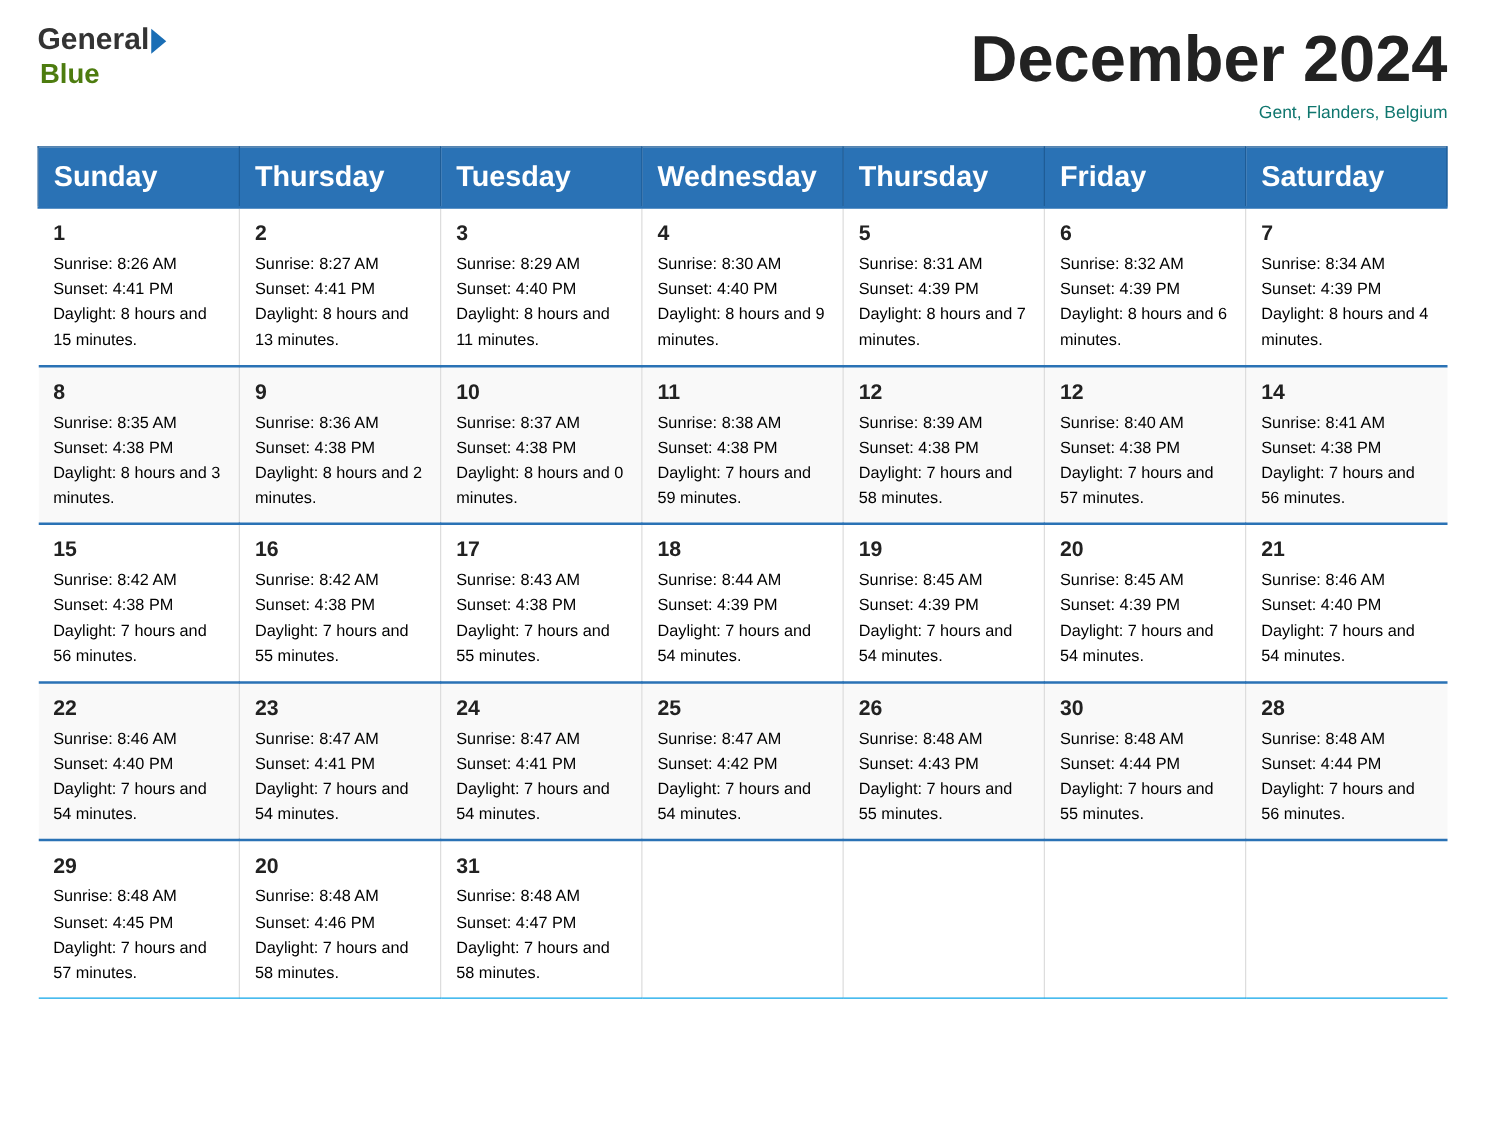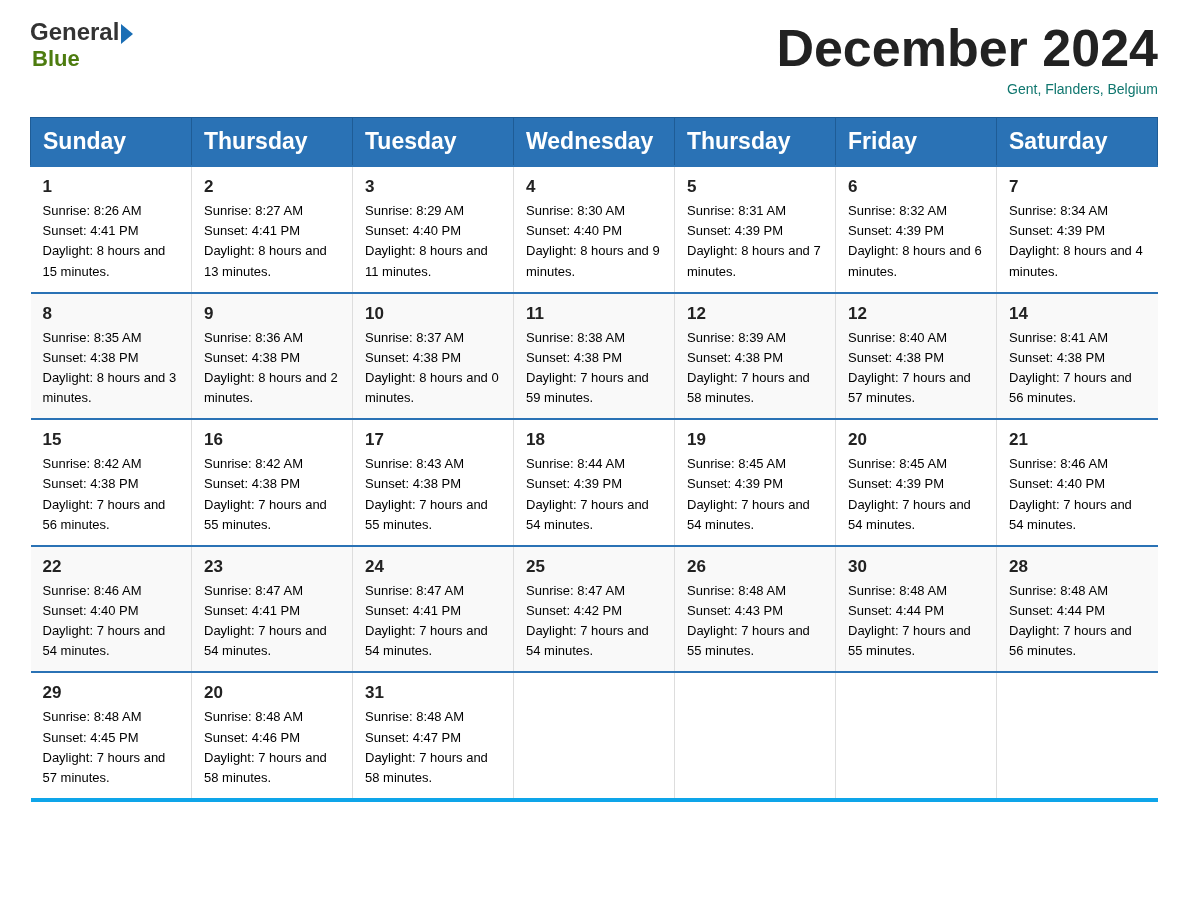--- a/index.html
+++ b/index.html
@@ -99,21 +99,21 @@
     }
     .day-info {
       font-size: 13px;
       color: #000000;
       line-height: 1.55;
     }
     tbody tr:nth-child(even) {
       background: #f9f9f9;
     }
     tbody tr:last-child td {
-      border-bottom: 4px solid #0ea5e9;
+      border-bottom: 1px solid #0ea5e9;
     }
   </style>
 </head>
 <body>
 
 <div class="header">
   <div class="logo">
     <div class="logo-text">
       General<span class="logo-arrow"></span>
     </div>

